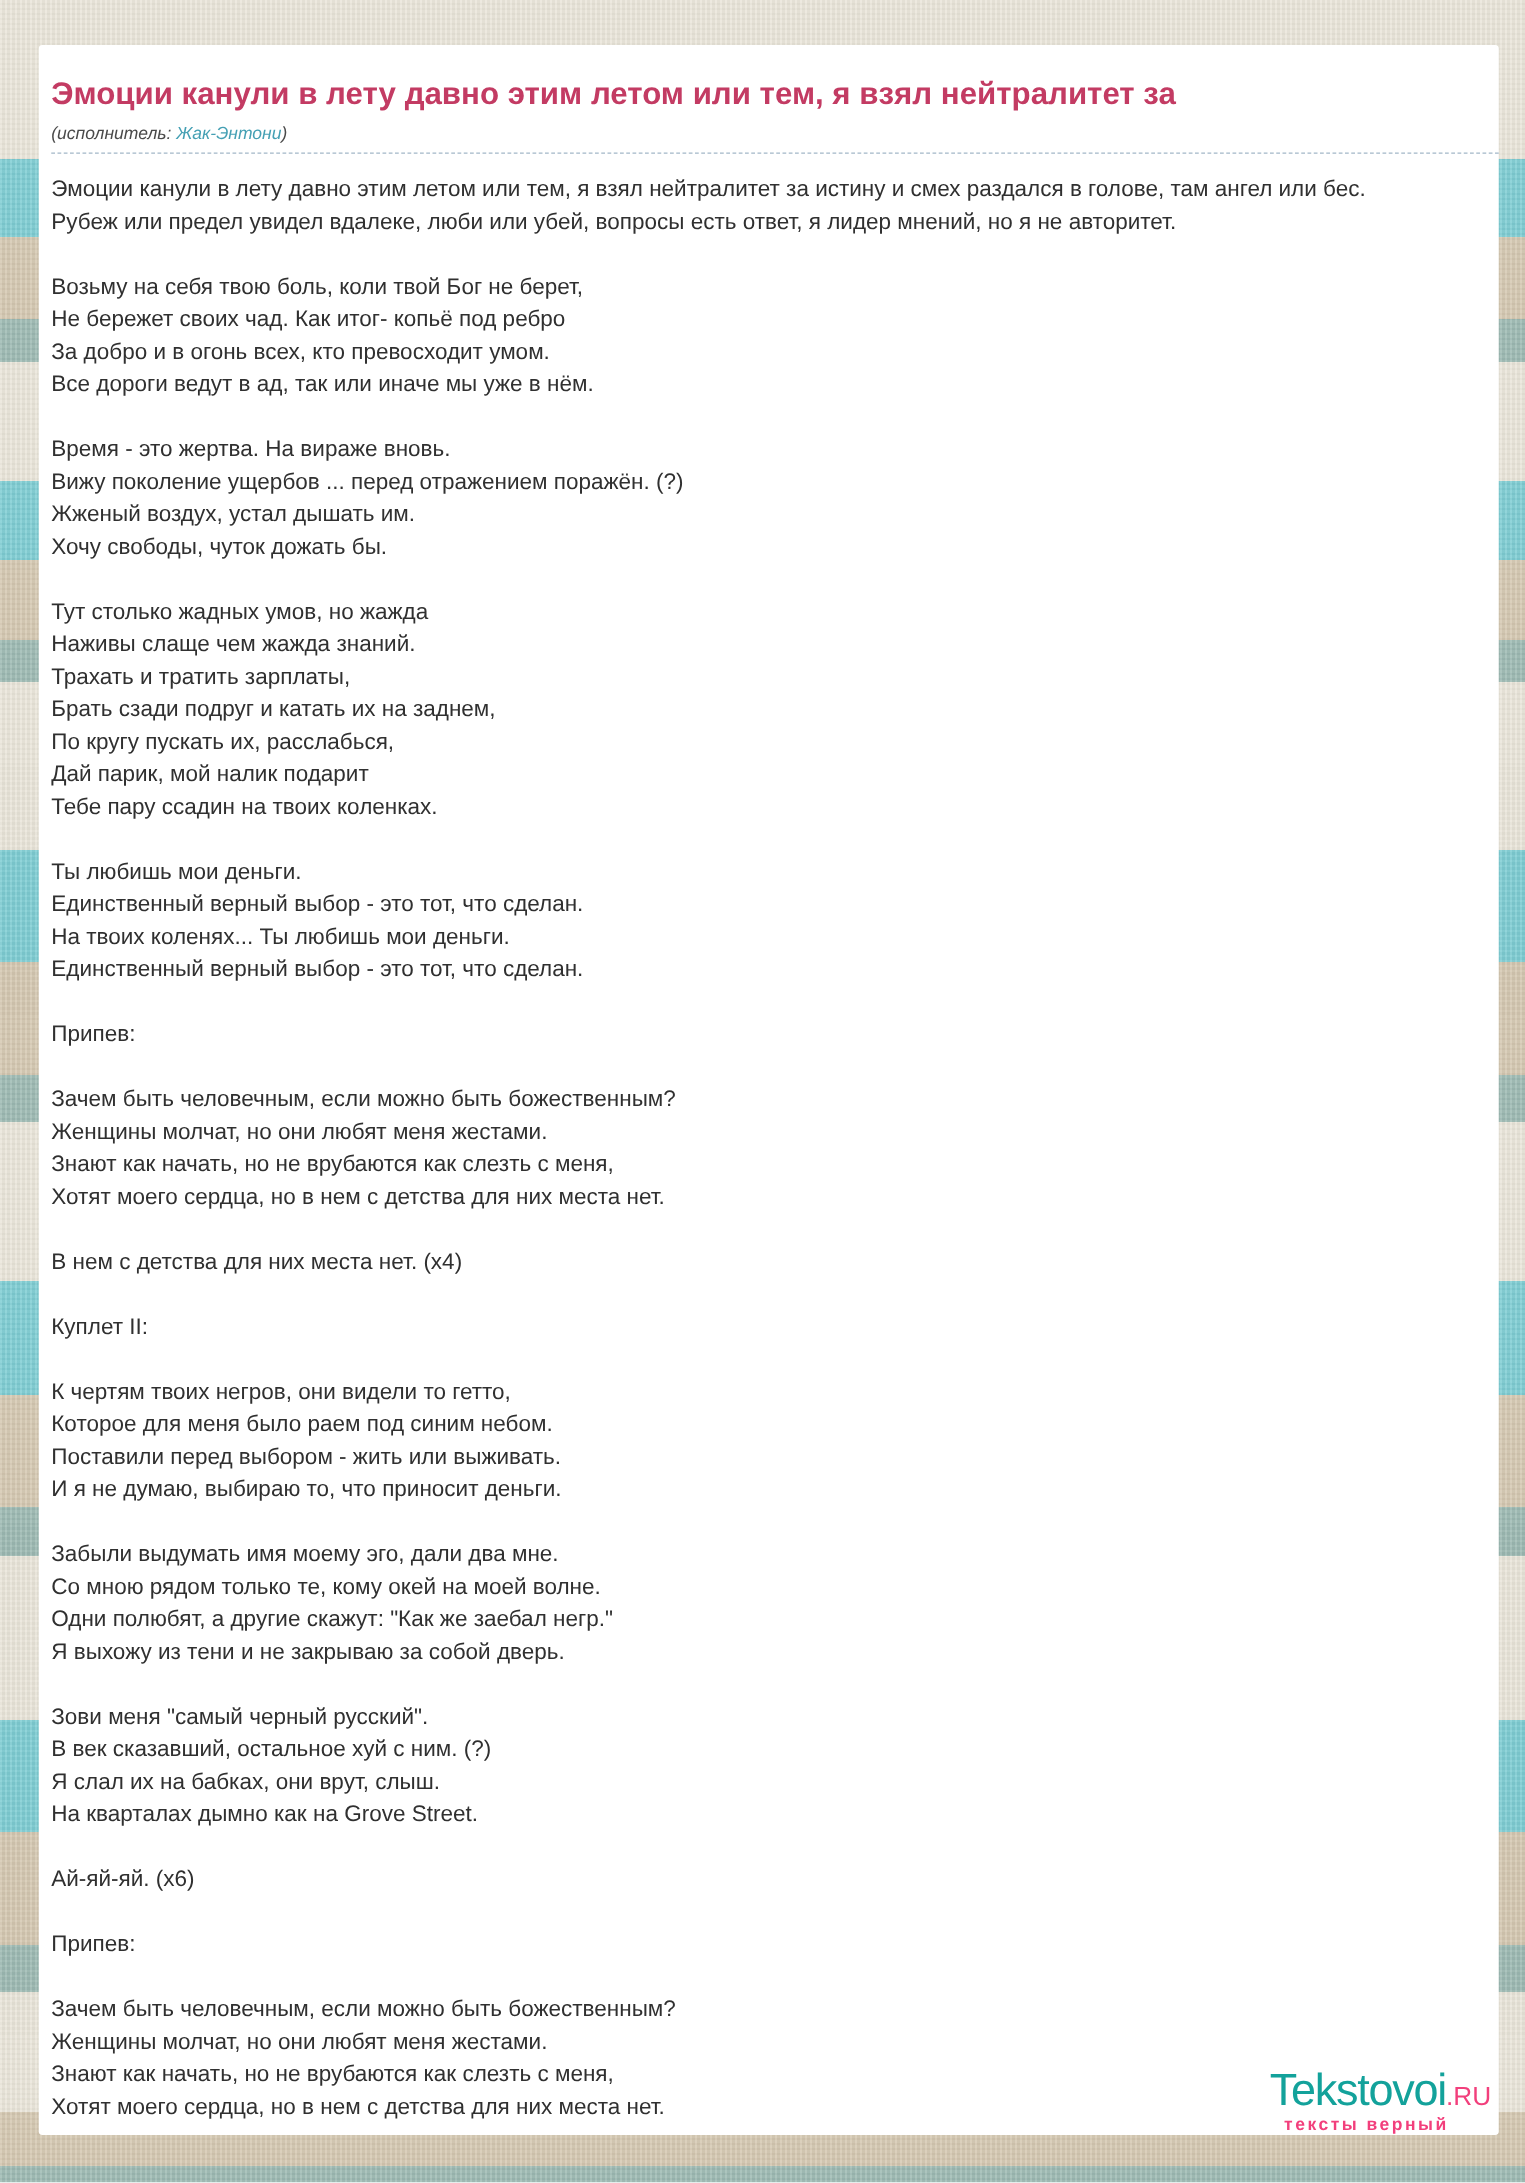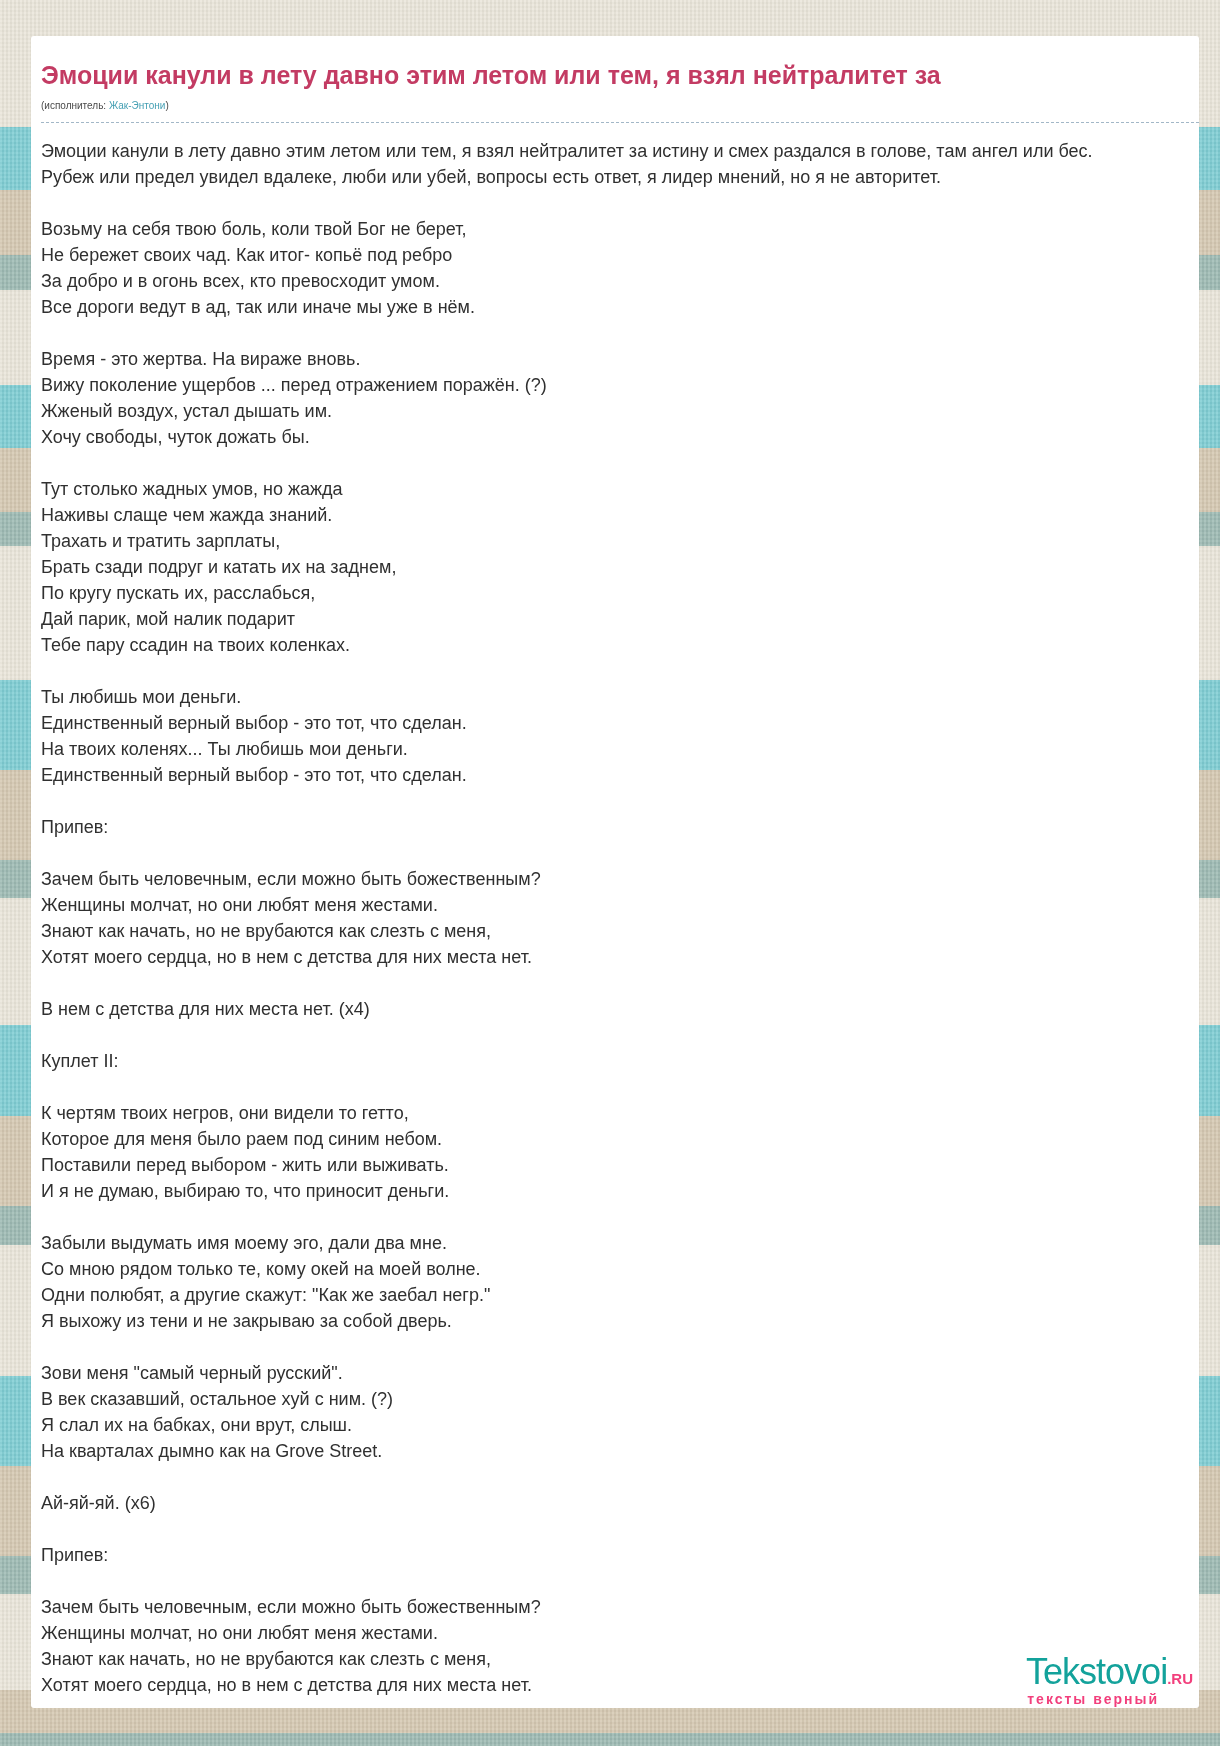--- a/index.html
+++ b/index.html
@@ -50,36 +50,36 @@
   .card{
     position:absolute;left:31px;top:36px;width:1168px;height:1672px;
     background:var(--card-bg);border-radius:3px;
     padding:0;box-sizing:border-box;
   }
   .card-inner{position:relative;height:100%;padding:24px 0 0 10px;box-sizing:border-box;}
   .title{
     margin:0 0 6px 0;font-size:25px;line-height:30px;font-weight:bold;
     color:var(--title-color);white-space:nowrap;
   }
-  .artist-line{font-size:10px;line-height:20px;color:var(--subtitle-color);}
+  .artist-line{font-size:14px;line-height:20px;color:var(--subtitle-color);font-style:italic;}
   .artist-link{color:var(--artist-link-color);text-decoration:none;cursor:pointer;}
   .separator{height:0;border-bottom:1px dashed var(--separator-color);margin:6px 0 0 0;}
   .lyrics{
     margin-top:15px;font-size:18px;line-height:26px;color:var(--text-color);
     white-space:pre;overflow:visible;
   }
   .logo{
     position:absolute;right:6px;bottom:2px;text-align:right;display:block;
     text-decoration:none;cursor:pointer;line-height:1;
   }
   .logo-main{
     font-size:36px;font-weight:normal;color:var(--logo-teal);letter-spacing:-1px;text-align:right;
   }
   .logo-suffix{
-    font-size:15px;font-weight:bold;color:var(--logo-pink);letter-spacing:0;margin-top:20px;
+    font-size:21px;font-weight:normal;color:var(--logo-pink);letter-spacing:0;margin-top:20px;
   }
   .logo-tagline{
     display:block;margin-top:2px;padding-right:34px;
     font-size:14px;font-weight:bold;color:var(--logo-pink);letter-spacing:2px;
   }
 </style>
 </head>
 <body>
 
 <div class="page-bg"></div>

